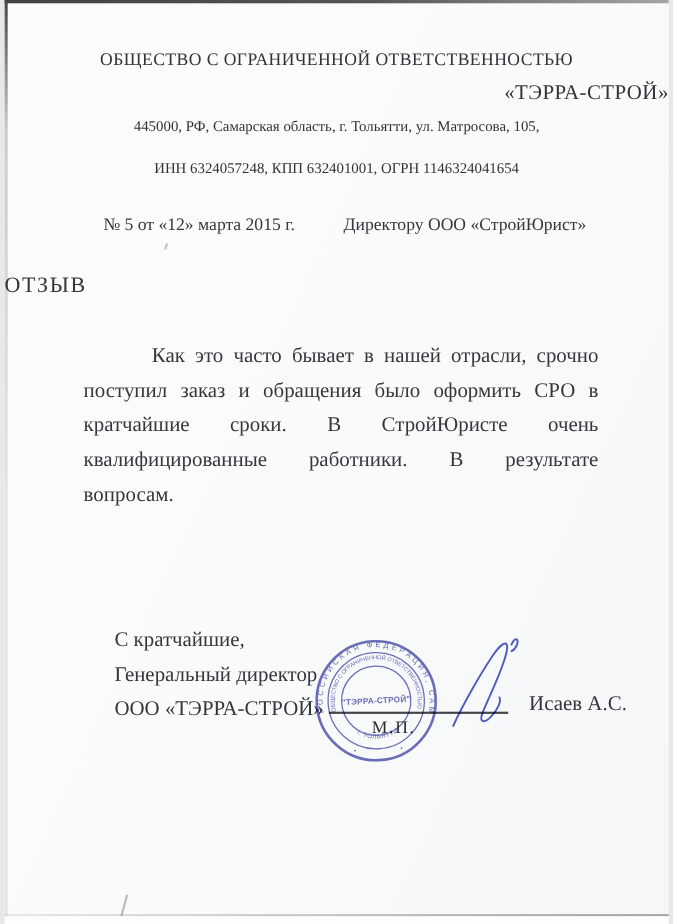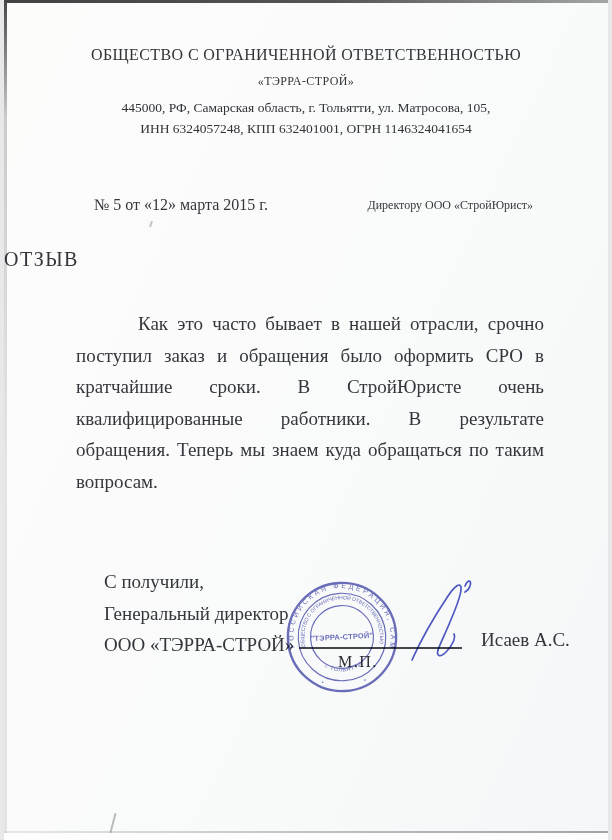--- a/index.html
+++ b/index.html
@@ -16,26 +16,26 @@
   .edge-top{position:absolute;left:0;top:0;width:100%;height:3px;
     background:linear-gradient(to right,#424242,#555 55%,rgba(95,95,95,.55));}
   .edge-left{position:absolute;left:0;top:0;width:3px;height:100%;
     background:linear-gradient(to bottom,#474747,rgba(110,110,110,.35) 14%,rgba(165,170,173,.28) 55%,rgba(175,180,183,.32));}
   .edge-bottom{position:absolute;left:0;top:831px;width:100%;height:2px;
     background:linear-gradient(to right,rgba(150,155,160,.2),rgba(115,120,125,.5) 65%,rgba(105,110,115,.6));}
   .edge-bottom-white{position:absolute;left:0;top:833px;width:100%;height:7px;background:#fdfdfd;}
 
   .header{position:absolute;left:0;top:46px;width:100%;text-align:center;color:#303338;}
   .header .l1{font-size:16px;letter-spacing:.4px;margin-bottom:10px;}
-  .header .l2{font-size:12px;letter-spacing:.4px;margin-bottom:11px;}
-  .header .l3{font-size:13.5px;margin-bottom:5px;}
+  .header .l2{font-size:19px;letter-spacing:.4px;margin-bottom:11px;text-align:right;}
+  .header .l3{font-size:13.5px;margin-bottom:22px;}
   .header .l4{font-size:13.5px;}
 
   .ref{position:absolute;left:90px;top:196px;font-size:16px;}
-  .addressee{position:absolute;right:75px;top:194px;font-size:12px;text-align:right;line-height:22px;}
+  .addressee{position:absolute;right:75px;top:194px;font-size:16px;text-align:right;line-height:22px;}
 
   .doc-title{position:absolute;left:0;top:248px;width:100%;text-align:left;
     font-size:20px;letter-spacing:1.5px;}
 
   .body-text{position:absolute;left:72px;top:308px;width:468px;
     font-size:19px;line-height:31.5px;color:#35373d;}
   .jline{text-align:justify;text-align-last:justify;}
   .jline.first{text-indent:62px;}
   .jline.last{text-align-last:left;}
 
@@ -76,26 +76,25 @@
     <div>Директору ООО «СтройЮрист»</div>
   </div>
 
   <div class="doc-title">ОТЗЫВ</div>
 
   <div class="body-text">
     <div class="jline first">Как это часто бывает в нашей отрасли, срочно</div>
     <div class="jline">поступил заказ и обращения было оформить СРО в</div>
     <div class="jline">кратчайшие сроки. В СтройЮристе очень</div>
     <div class="jline">квалифицированные работники. В результате</div>
-    <div class="jline">обращения. Теперь мы знаем куда обращаться по таким</div>
     <div class="jline last">вопросам.</div>
   </div>
 
   <div class="closing">
-    <div>С получили,</div>
+    <div>С кратчайшие,</div>
     <div>Генеральный директор</div>
     <div>ООО «ТЭРРА-СТРОЙ»</div>
   </div>
 
   <div class="signer">Исаев А.С.</div>
   <div class="sig-line"></div>
   <div class="mp">М.П.</div>
 
   <svg class="stamp" viewBox="0 0 120 120" xmlns="http://www.w3.org/2000/svg">
     <defs>

